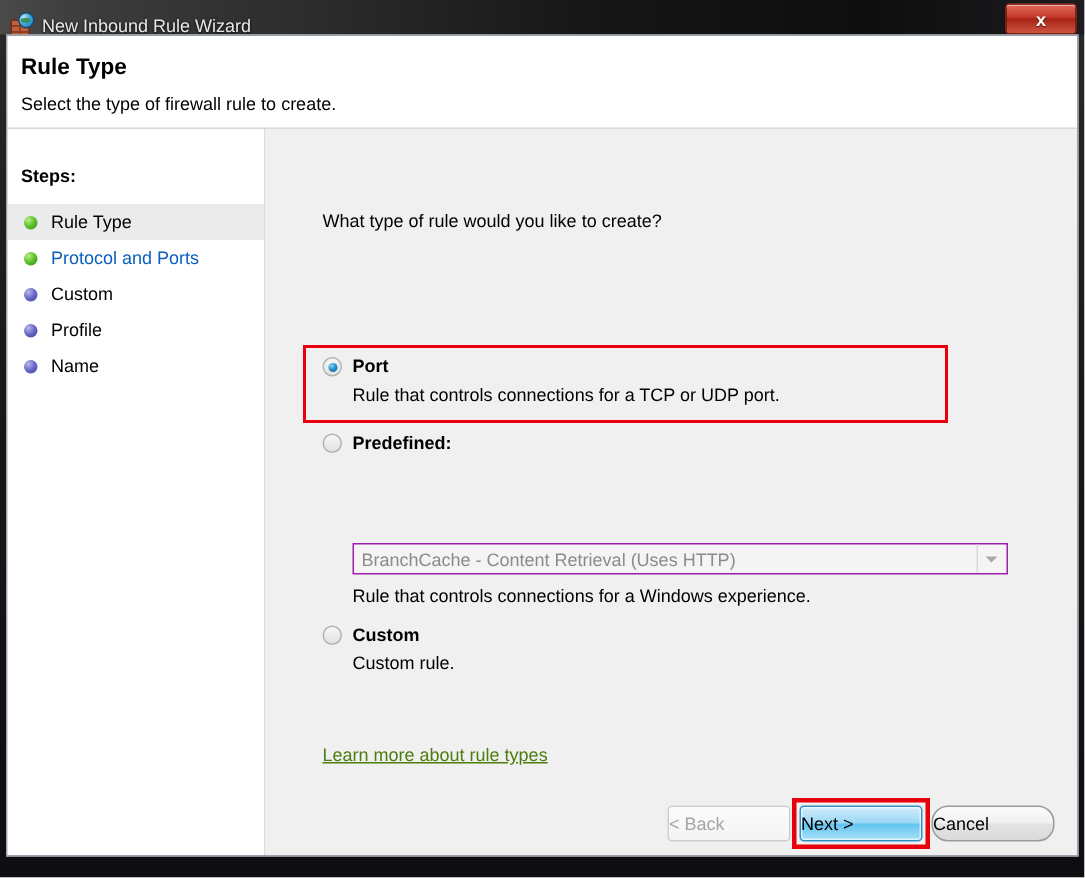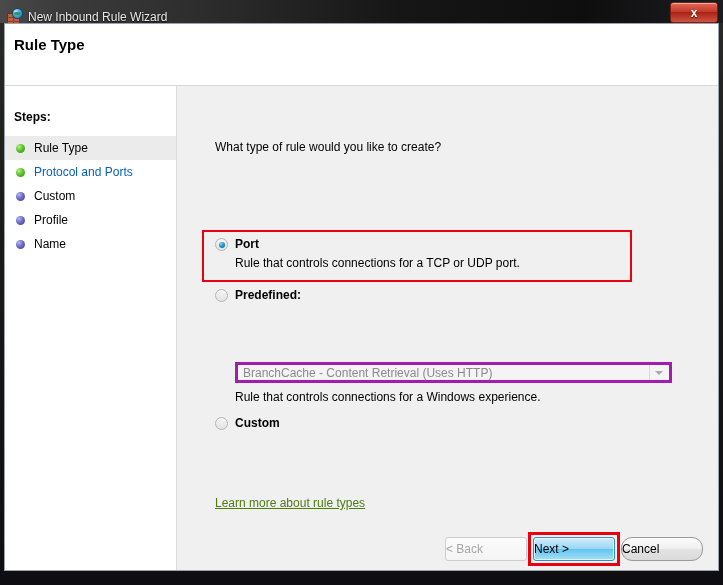--- a/index.html
+++ b/index.html
@@ -266,21 +266,21 @@
   }
 
   
   #predef-combo {
     position: absolute;
     left: 58px;
     top: 276px;
     width: 437px;
     height: 21px;
     background: #f4f4f4;
-    border: 3px solid #a21caf;
+    border: 1px solid #a21caf;
     box-sizing: border-box;
     display: flex;
     align-items: center;
     cursor: default;
   }
   #predef-combo .combo-text {
     font-size: 12px;
     color: #8b8b8b;
     padding-left: 5px;
     white-space: nowrap;
@@ -395,20 +395,21 @@
     </div>
     <div id="close-button">
       <span class="x">x</span>
     </div>
   </div>
 
   <div id="client">
 
     <div id="header">
       <div id="page-title">Rule Type</div>
+      <div id="page-subtitle">Select the type of firewall rule to create.</div>
     </div>
 
     <div id="sidebar">
       <div id="steps-label">Steps:</div>
       <div id="steps-list">
 
         <div class="step current">
           <span class="step-bullet green"></span>
           <span class="step-label">Rule Type</span>
         </div>
@@ -465,20 +466,21 @@
 
       <div class="option" style="top:303px;">
         <div class="opt-desc" style="margin-left:20px;margin-top:1px;">Rule that controls connections for a Windows experience.</div>
       </div>
 
       <div class="option" style="top:330px;">
         <div class="opt-row">
           <span class="radio"></span>
           <span class="opt-title">Custom</span>
         </div>
+        <div class="opt-desc">Custom rule.</div>
       </div>
 
       <div id="port-highlight"></div>
 
       <div id="learn-more">Learn more about rule types</div>
 
     </div>
 
     <div id="footer">
       <div class="btn disabled" id="btn-back">

